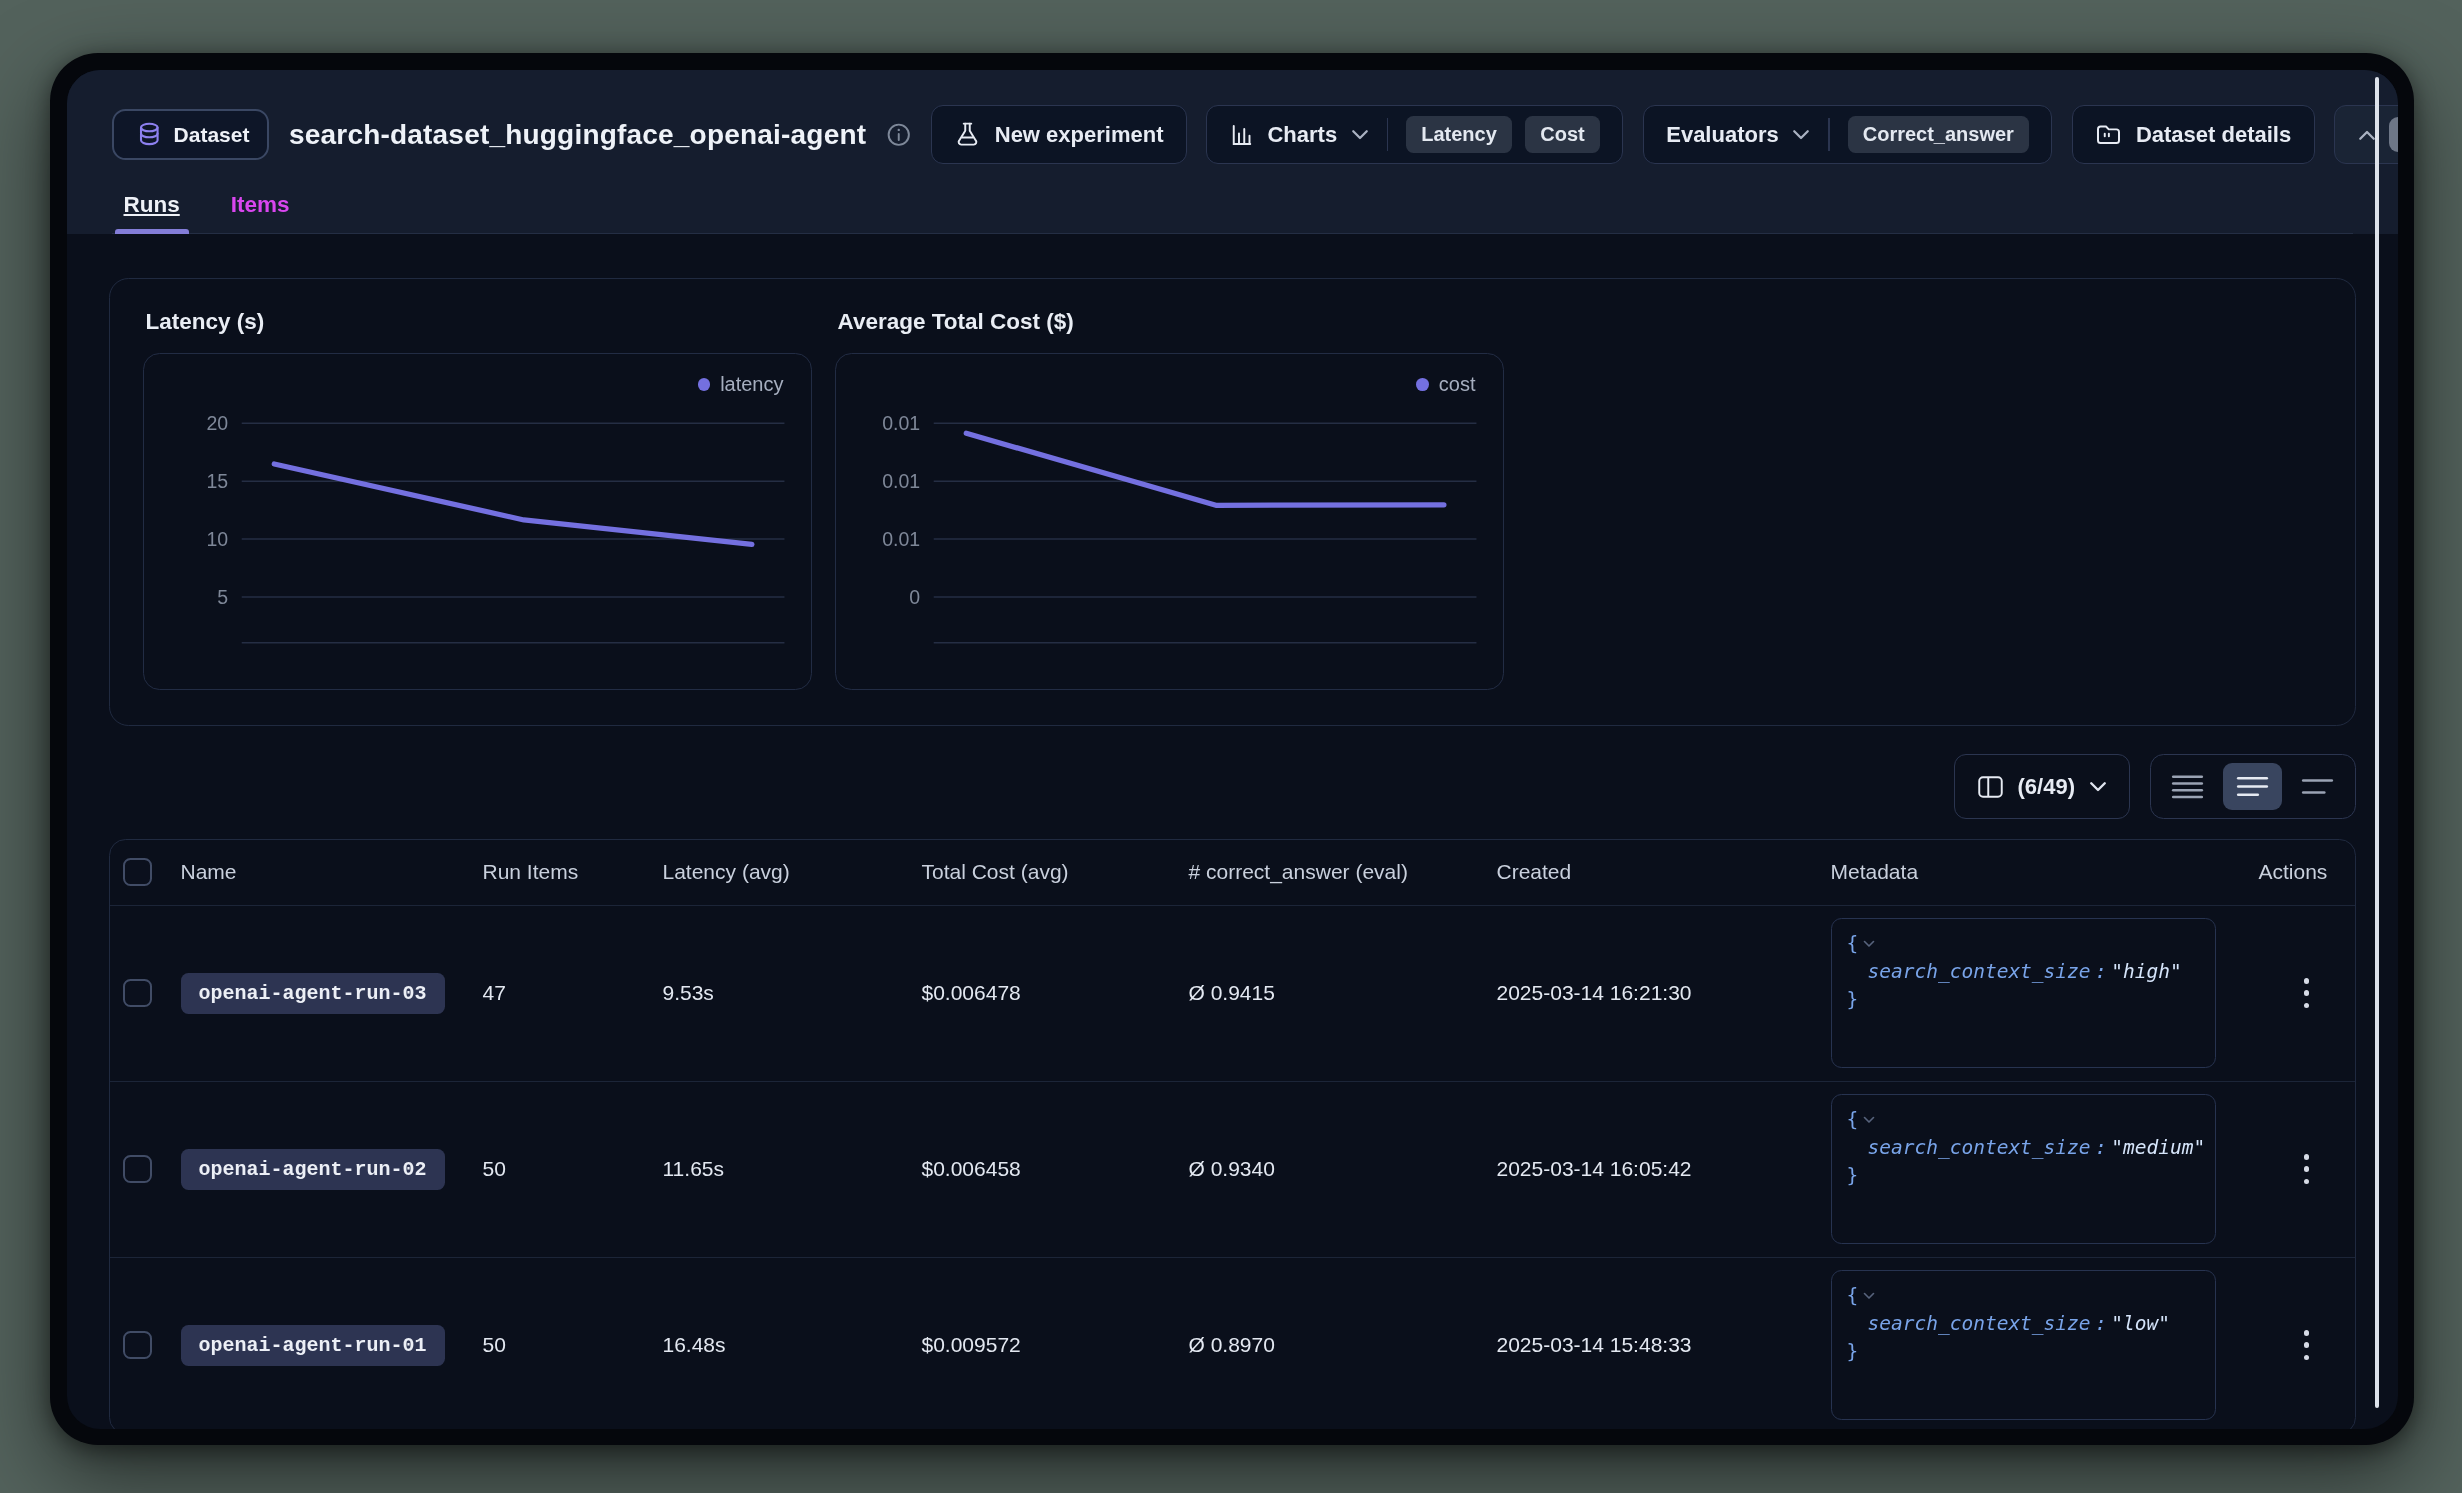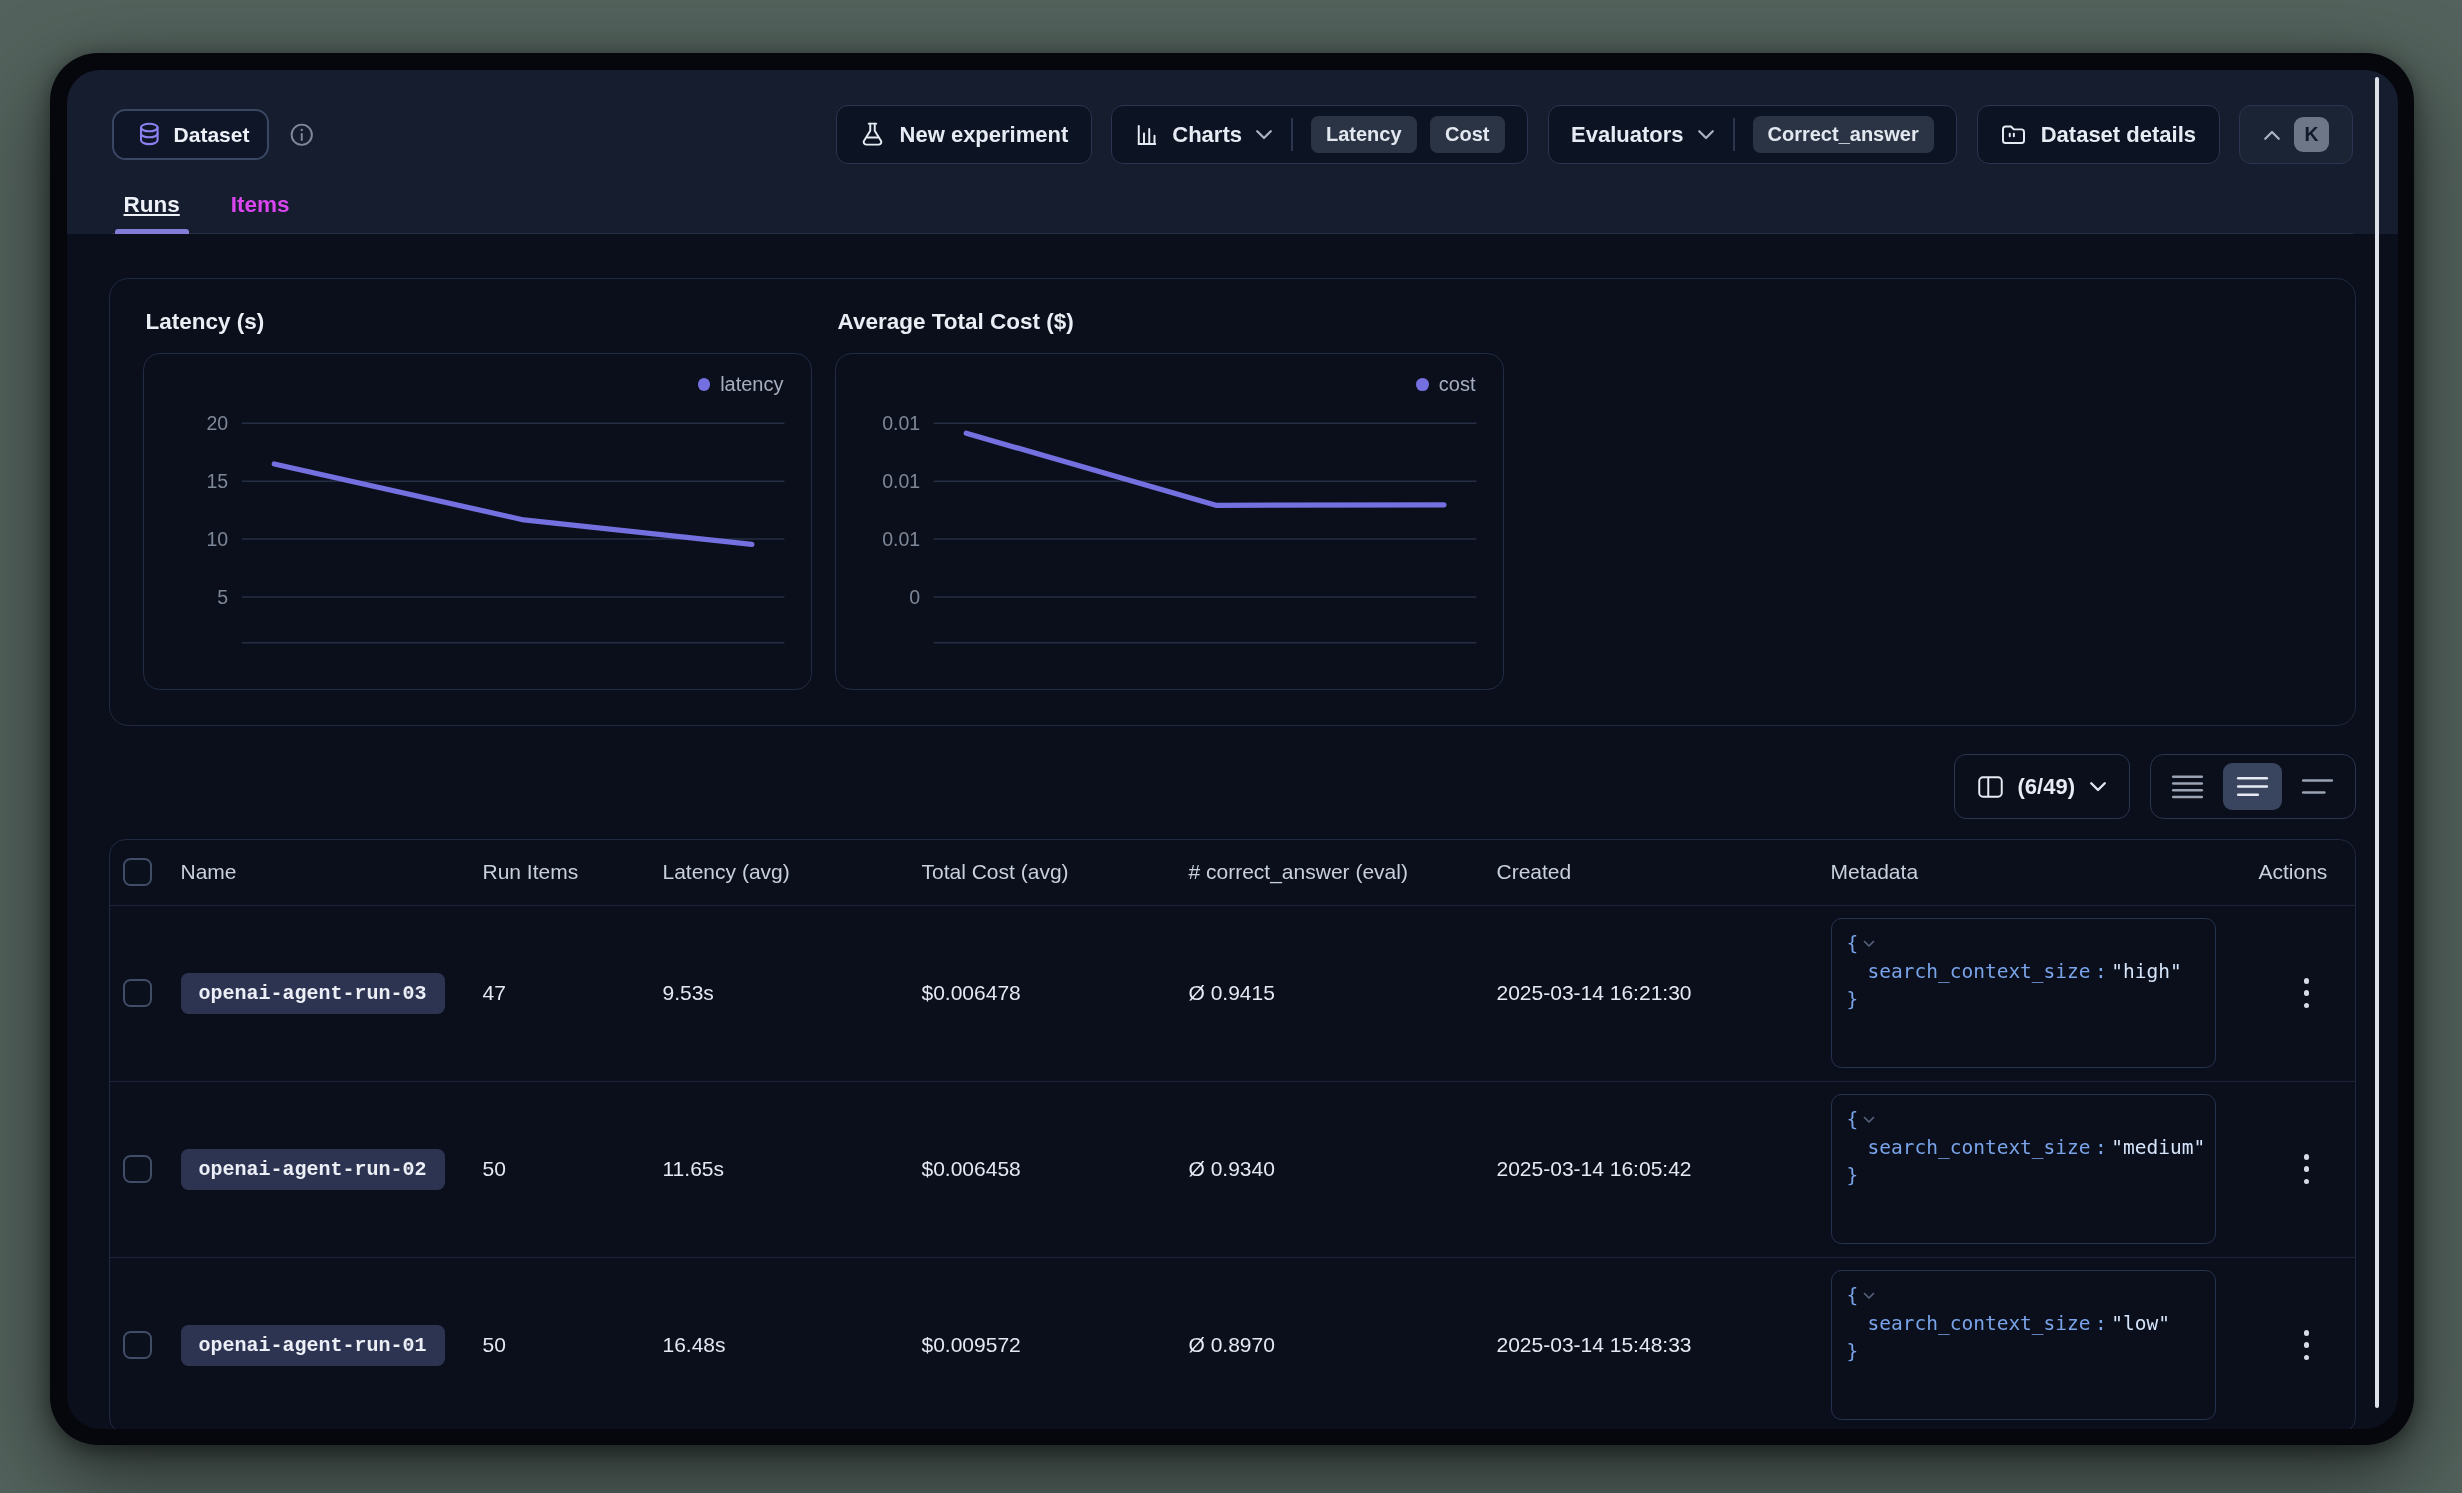--- a/index.html
+++ b/index.html
@@ -100,21 +100,21 @@
     display:inline-block; background:#2d3452; border-radius:7.5px; padding:9px 18px;
     font-family:Liberation Mono, monospace; font-size:20px; font-weight:700; color:#eceff6;
     cursor:pointer;
   }
   .meta-box {
     width:385px; height:150px; border:1.5px solid #273350; border-radius:10.5px;
     padding:10.5px 15px; font-family:"DejaVu Sans Mono", monospace; font-size:19.5px;
     line-height:1.45; cursor:pointer; overflow:hidden;
   }
   .mline { display:flex; align-items:center; gap:4.5px; }
-  .mline.indent { padding-left:21px; }
+  .mline.indent { padding-left:21px;font-style:italic; }
   .brace, .mkey, .mcolon { color:#79a4e9; }
   .mval { color:#d6e5fb; }
   .c-actions { display:flex; justify-content:center; }
 
   
   .win-scrollbar {
     position:absolute; right:19px; top:7.5px; bottom:21px; width:3.8px;
     background:#dde2ea; border-radius:2.3px; z-index:40;
   }
 
@@ -133,20 +133,21 @@
 
           <span class="ds-badge">
             <svg class="icon" width="28.6" height="28.6" viewBox="0 0 38 38" fill="none" stroke="#8d80ef" stroke-width="2.8" stroke-linecap="round">
               <ellipse cx="19" cy="10" rx="11" ry="5"></ellipse>
               <path d="M8 10v8c0 2.8 4.9 5 11 5s11-2.2 11-5v-8"></path>
               <path d="M8 18v9c0 2.8 4.9 5 11 5s11-2.2 11-5v-9"></path>
             </svg>
             <span class="label">Dataset</span>
           </span>
 
+          <h1 class="title">search-dataset_huggingface_openai-agent</h1>
 
           <svg class="icon" width="25.5" height="25.5" viewBox="0 0 34 34" fill="none" stroke="#7e8899" stroke-width="2.6" stroke-linecap="round">
             <circle cx="17" cy="17" r="13.5"></circle>
             <line x1="17" y1="16" x2="17" y2="24"></line>
             <circle cx="17" cy="10.5" r="1.6" fill="#7e8899" stroke="none"></circle>
           </svg>
 
           <button class="btn first">
             <svg class="icon" width="27" height="27" viewBox="0 0 36 36" fill="none" stroke="#e7ebf3" stroke-width="2.6" stroke-linecap="round" stroke-linejoin="round">
               <path d="M13 3.5h10"></path>

